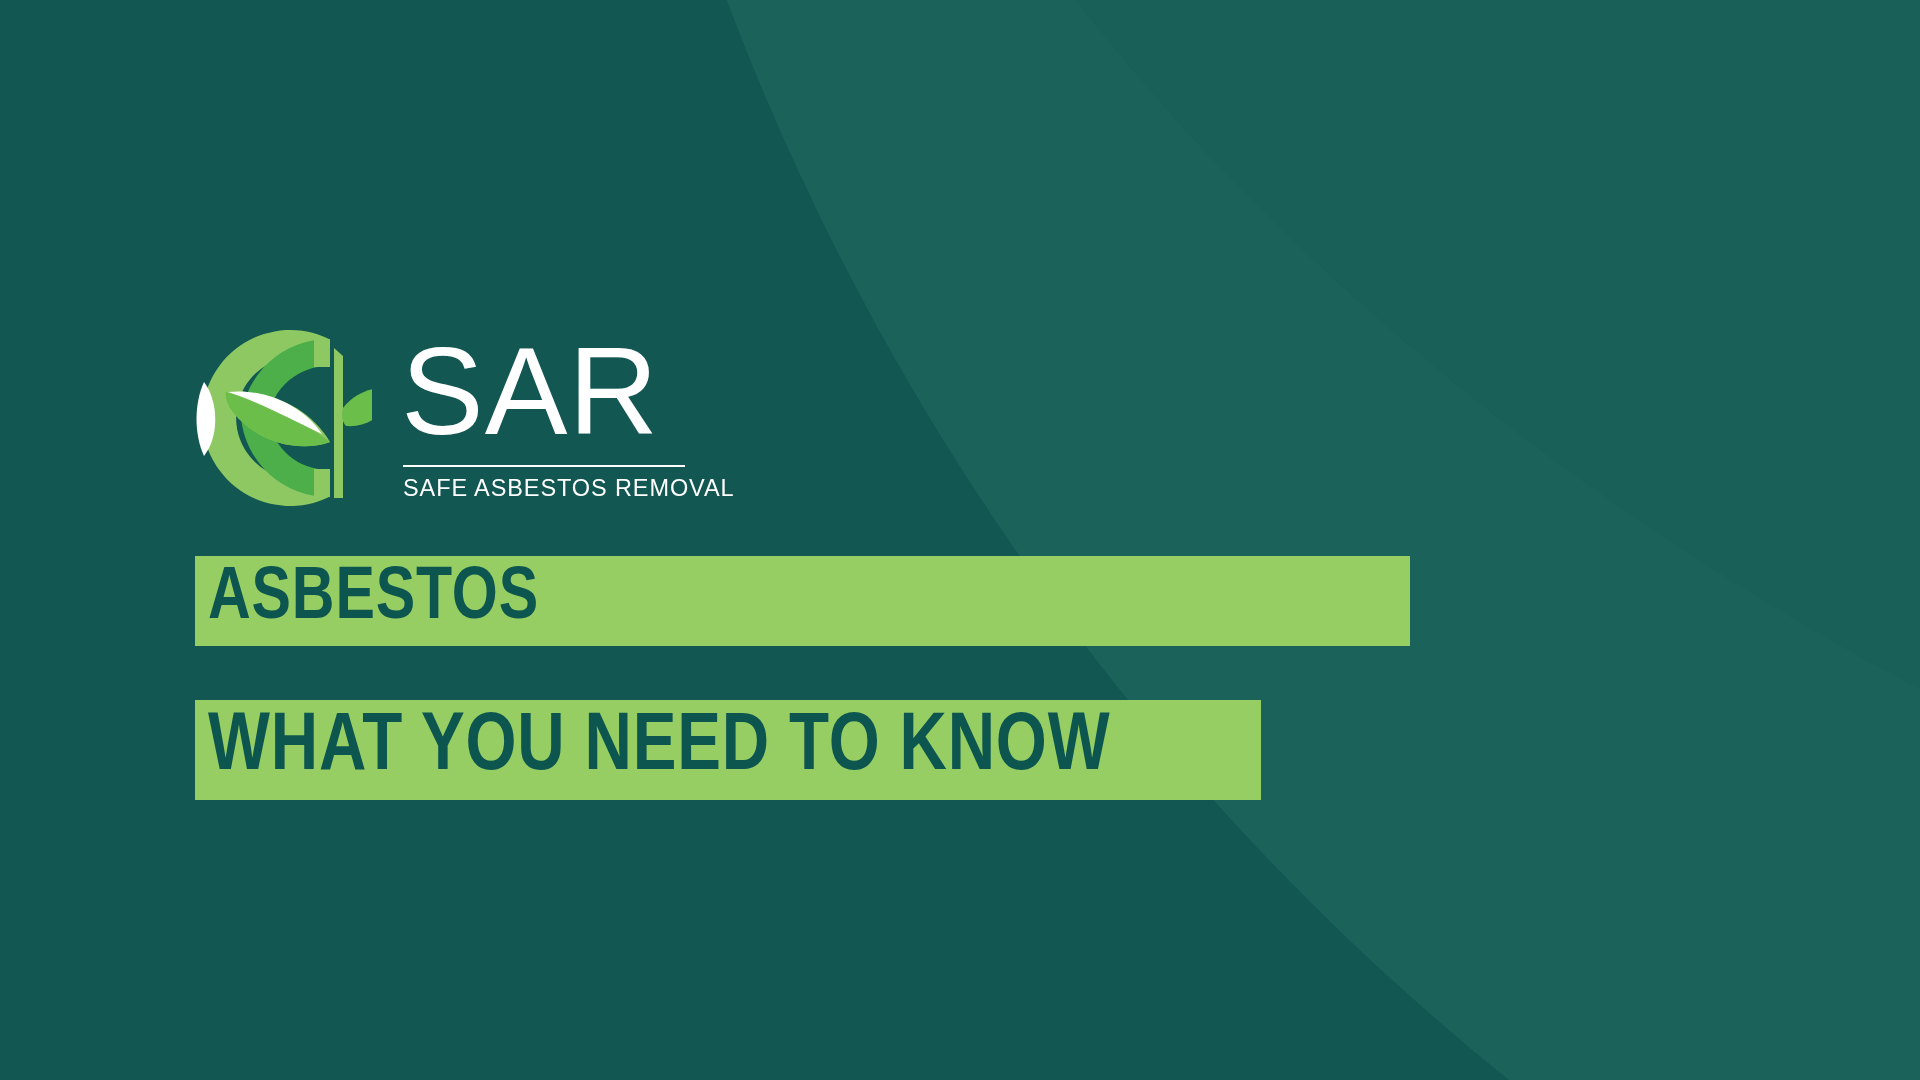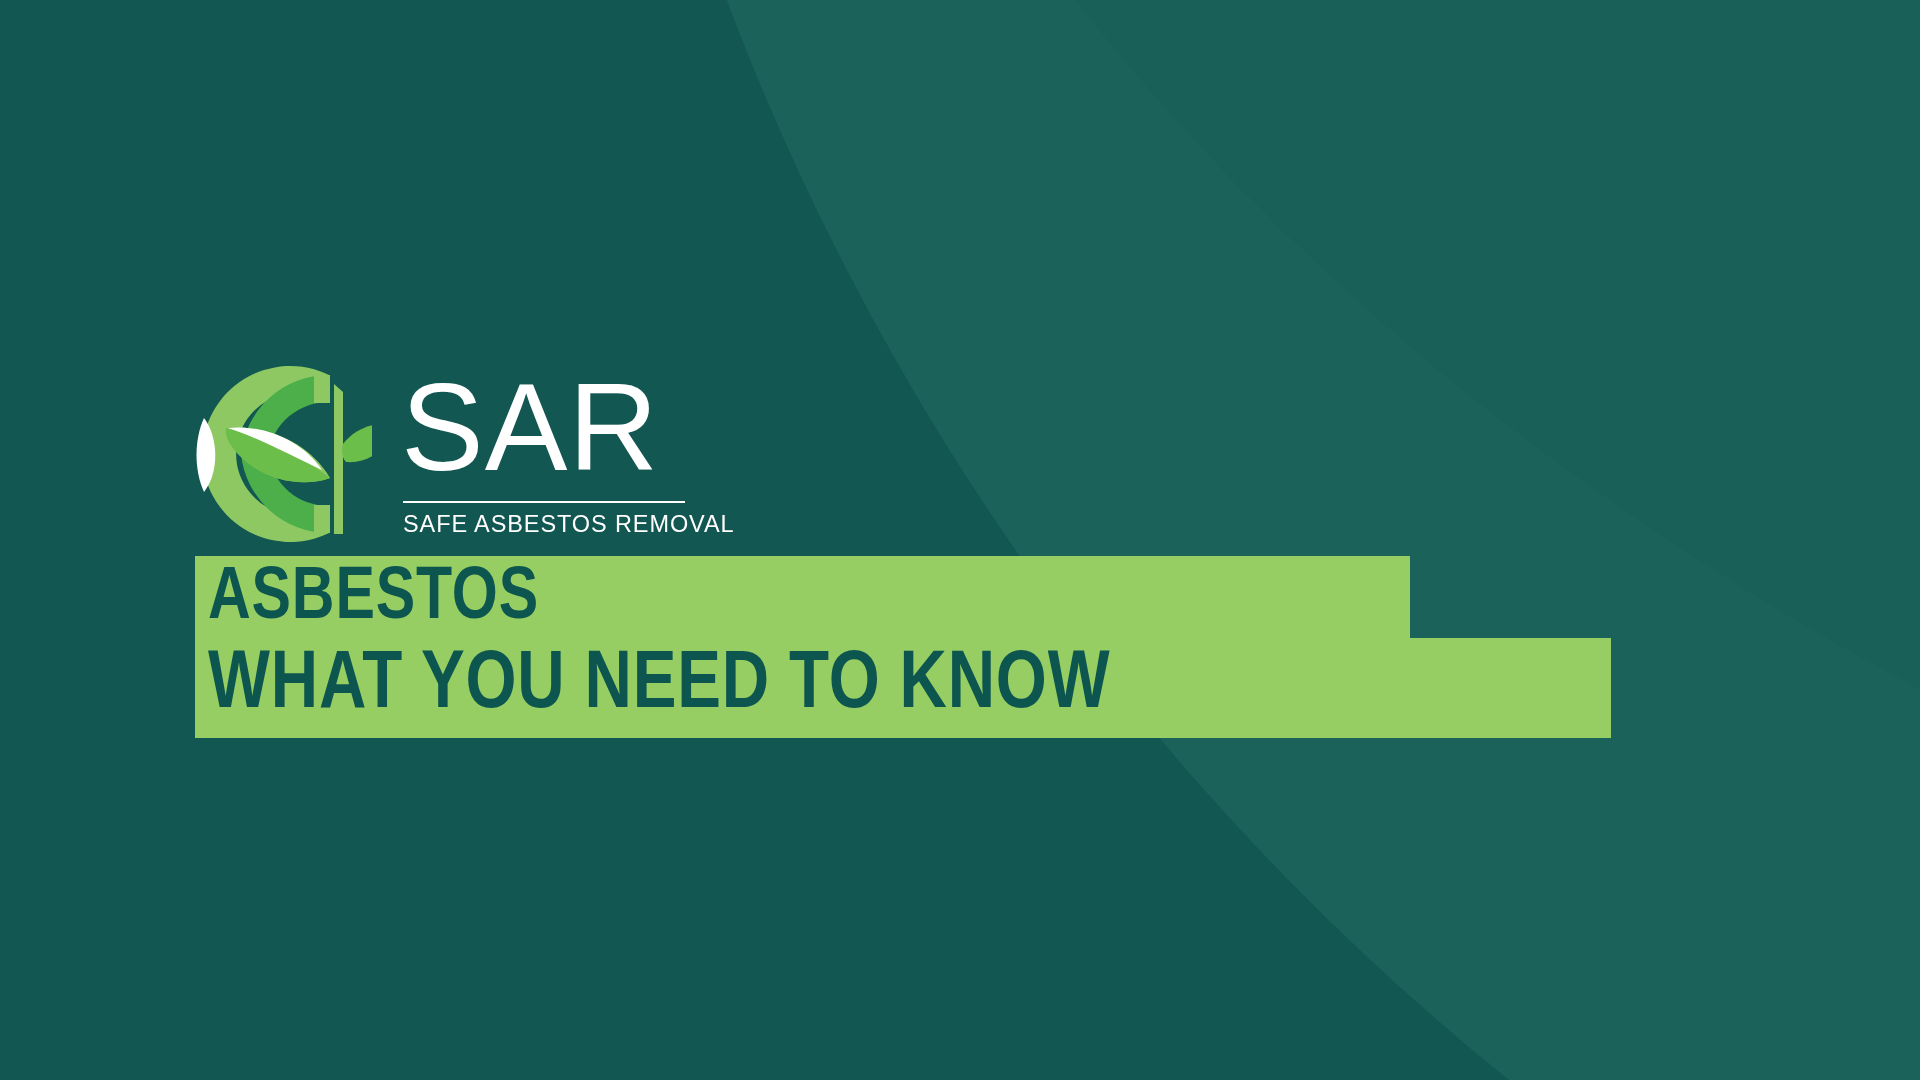--- a/index.html
+++ b/index.html
@@ -25,21 +25,20 @@
     width: 1920px;
     height: 1080px;
   }
   
   #logo-block {
     position: absolute;
     left: 196px;
     top: 330px;
     width: 500px;
     height: 180px;
-    margin-top: 36px;
   }
   #logo-mark {
     position: absolute;
     left: 0;
     top: 0;
     width: 176px;
     height: 176px;
   }
   #logo-wordmark {
     position: absolute;
@@ -90,22 +89,22 @@
   }
   #banner-1 {
     left: 195px;
     top: 556px;
     width: 1215px;
     height: 90px;
     padding-left: 13px;
   }
   #banner-2 {
     left: 195px;
-    top: 638px;
-    width: 1416px;
+    top: 700px;
+    width: 1066px;
     height: 100px;
     padding-left: 13px;
   }
   .banner-text {
     margin: 0;
     color: #0d5650;
     font-family: "Liberation Sans Narrow", "Liberation Sans", sans-serif;
     font-weight: 700;
     white-space: nowrap;
     transform-origin: left center;

